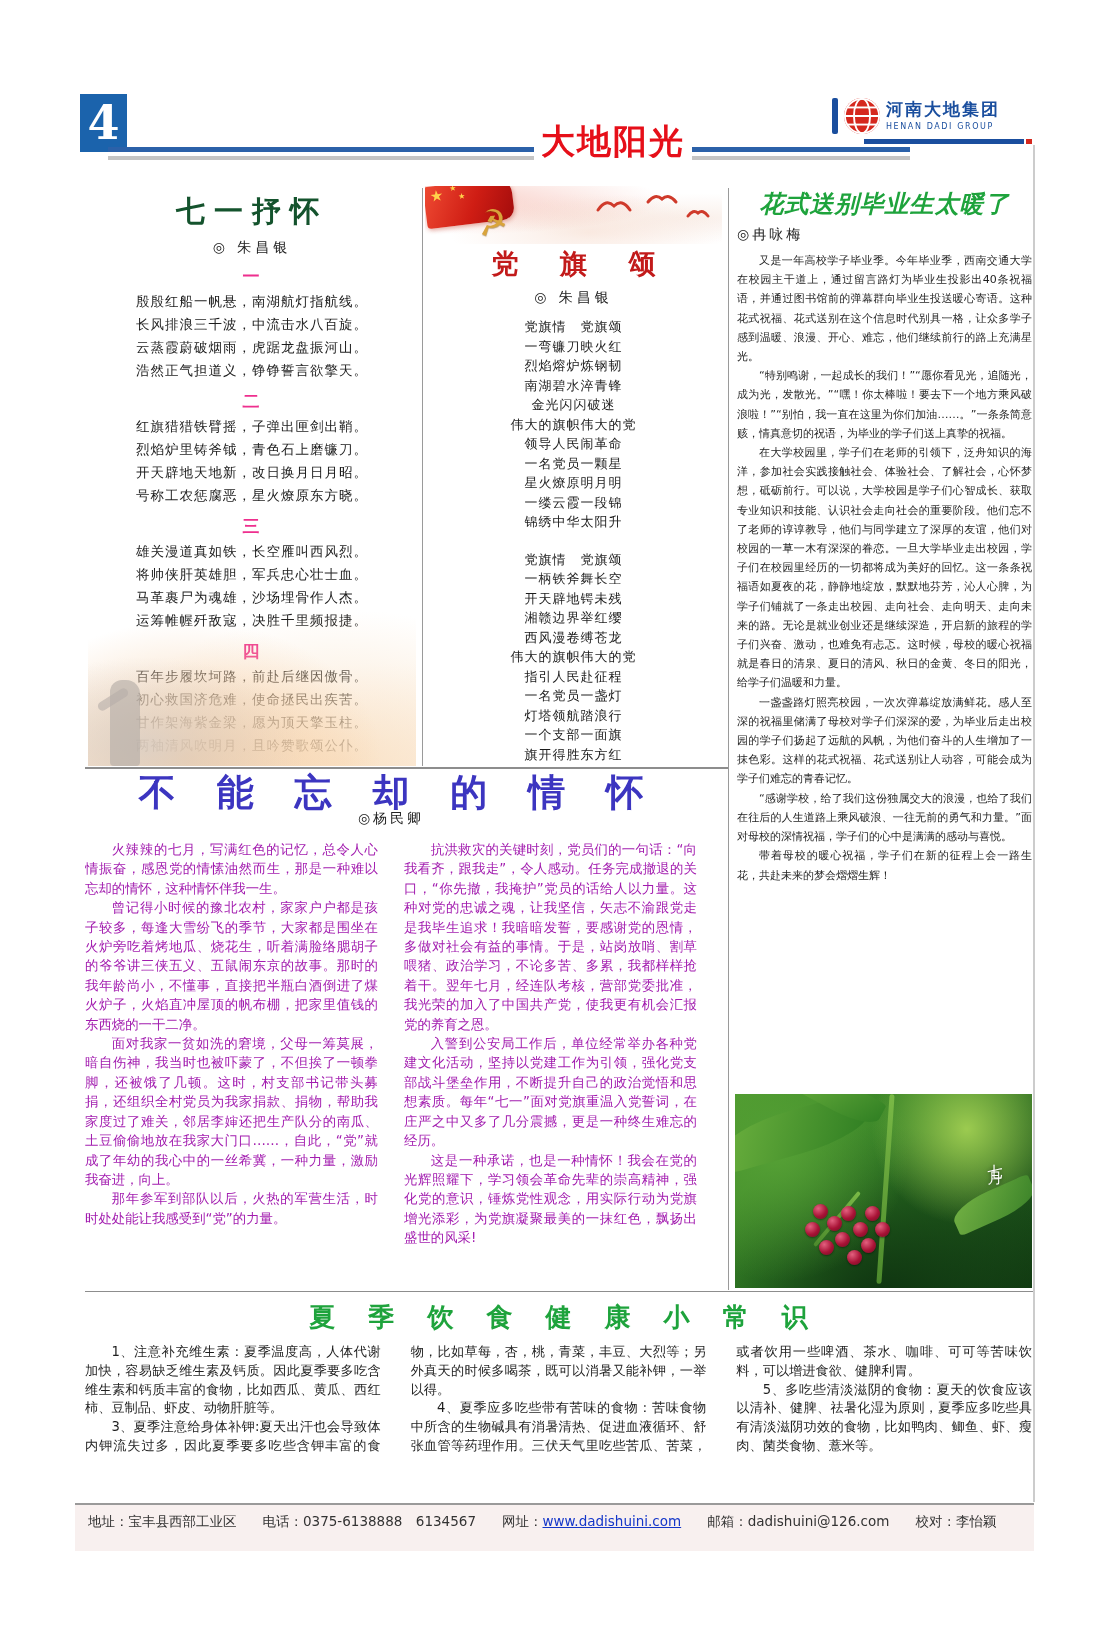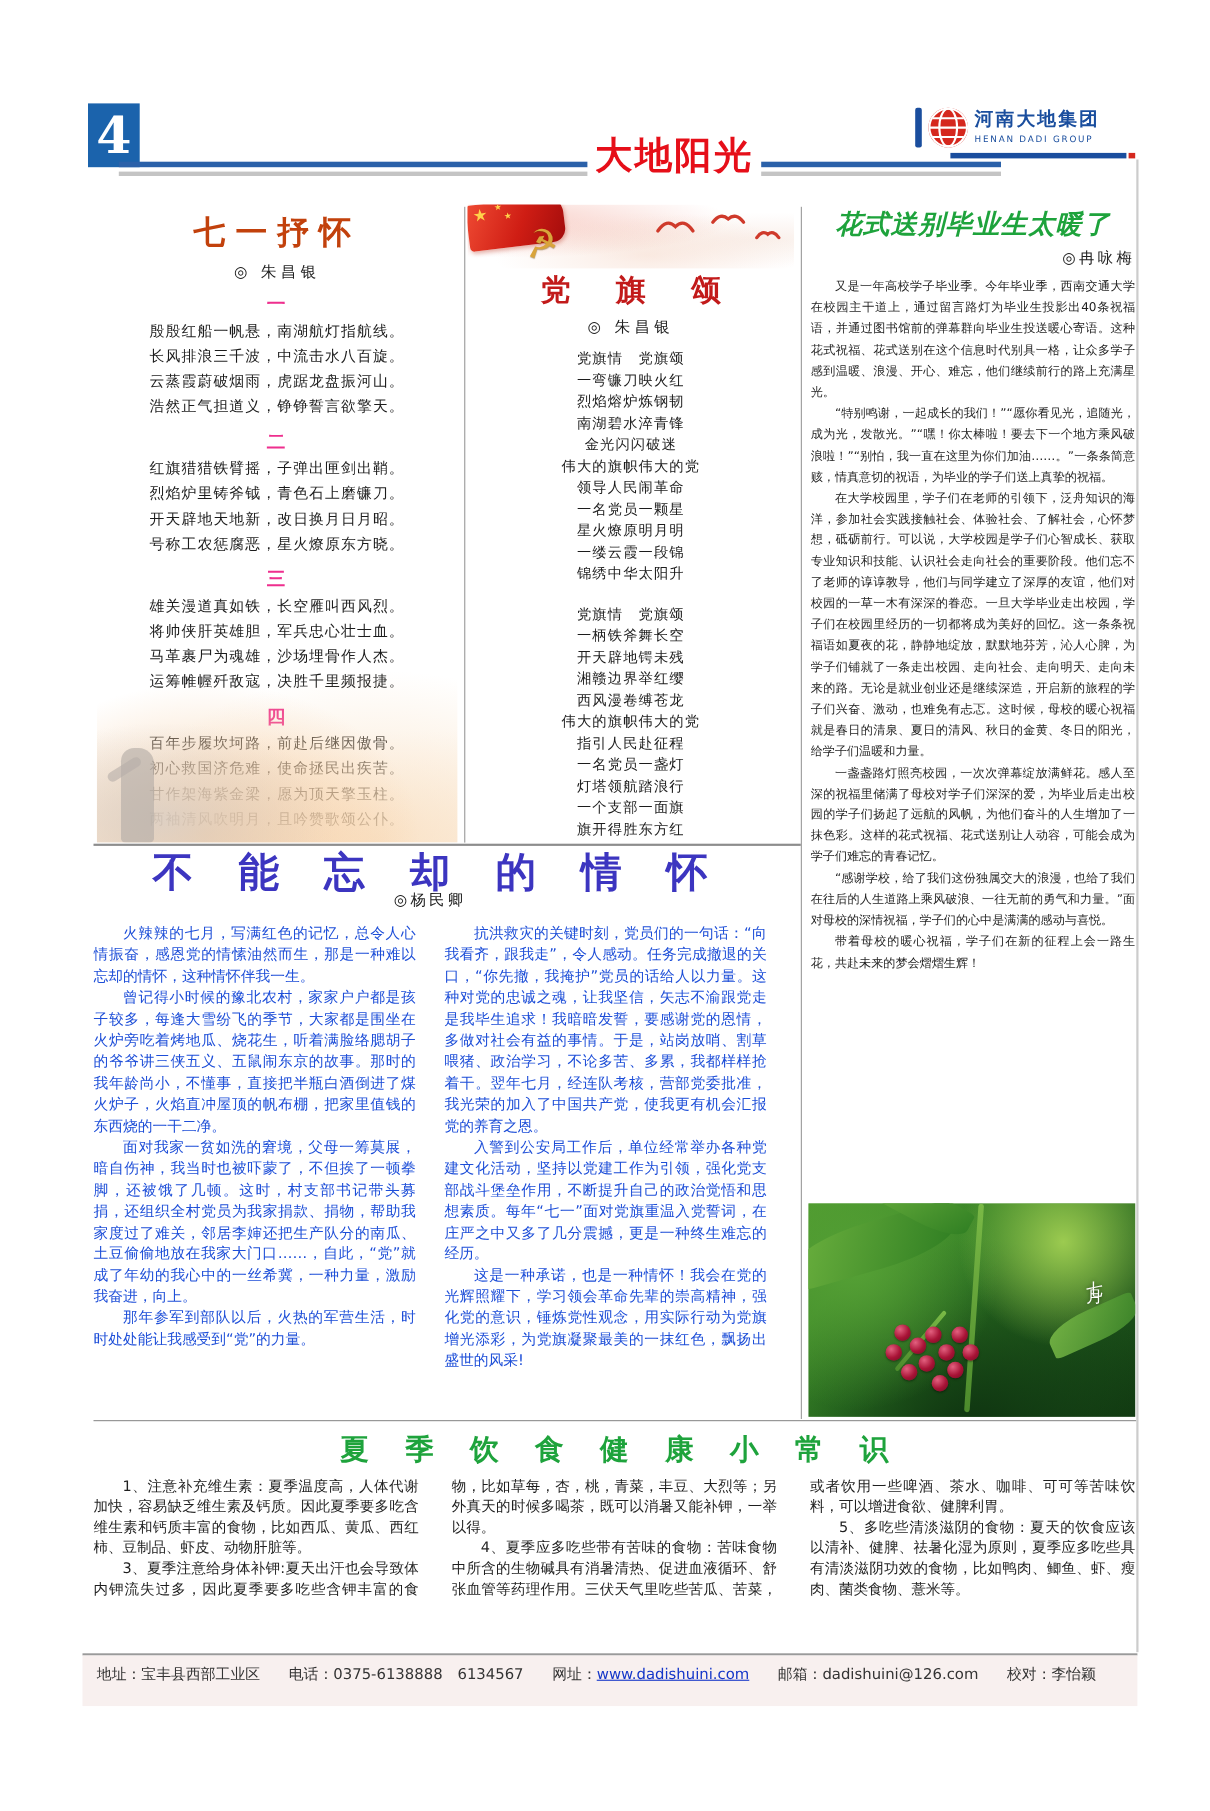--- a/index.html
+++ b/index.html
@@ -23,21 +23,21 @@
   .logo-underbar{left:864px;top:139px;width:160px;height:5px;background:#1a4e9e;}
   .logo-tick{left:1026px;top:139px;width:6px;height:5px;background:#d5281e;}
 
   
   .vline{width:1px;background:#9a9a9a;}
   .hline{height:2px;background:#8d8d8d;}
   .edge{left:1033px;top:145px;width:2px;height:1357px;background:#cccccc;}
 
   
   .poem1{left:88px;top:192px;width:328px;height:574px;text-align:center;overflow:hidden;}
-  .poem1-title{font-size:29px;font-weight:bold;color:#c2410c;letter-spacing:9px;}
+  .poem1-title{font-size:29px;font-weight:bold;color:#14532d;letter-spacing:9px;}
   .poem-author{font-size:14px;color:#222;letter-spacing:4px;margin-top:7px;}
   .p1num{color:#ee2f8e;font-weight:bold;font-size:17px;margin:8px 0 2px 0;letter-spacing:2px;}
   .p1line{font-family:"DejaVu Serif","Liberation Serif",serif;font-size:13.5px;line-height:23px;
           letter-spacing:1px;color:#1c1c1c;white-space:nowrap;}
   .statuebg{left:0;bottom:0;width:100%;height:170px;
      background:
        radial-gradient(ellipse at 18% 88%, rgba(214,206,200,.75), rgba(255,255,255,0) 42%),
        radial-gradient(ellipse at 30% 95%, rgba(244,196,146,.75), rgba(255,255,255,0) 60%),
        radial-gradient(ellipse at 78% 98%, rgba(248,219,184,.7), rgba(255,255,255,0) 65%),
        linear-gradient(rgba(255,255,255,0) 40%, rgba(250,228,205,.45));
@@ -66,21 +66,21 @@
   .poem2-title{font-family:"DejaVu Serif","Liberation Serif",serif;font-size:27px;font-weight:bold;
                color:#c21a1a;letter-spacing:16px;margin-top:2px;text-indent:16px;}
   .p2line{font-family:"DejaVu Serif","Liberation Serif",serif;font-size:13px;line-height:19.5px;
           color:#1c1c1c;letter-spacing:1px;white-space:nowrap;}
   .stanza-gap{height:18px;}
 
   
   .art1{left:737px;top:188px;width:295px;}
   .art1-title{font-size:24px;font-weight:bold;font-style:italic;color:#1ea33c;
               text-align:center;letter-spacing:1px;}
-  .art1-author{font-size:14px;text-align:right;letter-spacing:3px;margin-top:6px;color:#222;}
+  .art1-author{font-size:14px;text-align:left;letter-spacing:3px;margin-top:6px;color:#222;}
   .art1-body{margin-top:7px;height:842px;overflow:hidden;font-size:11px;line-height:19.2px;
              text-align:justify;color:#1f1f1f;}
   .art1-body p, .art2-body p, .tips-body p{margin:0;text-indent:2em;}
 
   
   .photo{left:735px;top:1094px;width:297px;height:194px;overflow:hidden;
      background:
        radial-gradient(circle at 78% 18%, #9ccb50 0%, rgba(140,198,63,0) 34%),
        radial-gradient(circle at 15% 30%, #55a035 0%, rgba(85,160,53,0) 45%),
        radial-gradient(circle at 50% 110%, #0e3310 0%, rgba(14,51,16,0) 70%),
@@ -94,21 +94,21 @@
   .photo-caption{position:absolute;right:28px;top:58px;writing-mode:vertical-rl;color:#fff;
                  font-size:15px;letter-spacing:8px;text-shadow:0 0 4px rgba(0,0,0,.55);}
 
   
   .art2-title{left:85px;top:768px;width:612px;text-align:center;font-size:37px;font-weight:bold;
               color:#3c35c0;letter-spacing:14px;text-indent:14px;}
   .art2-author{left:85px;top:810px;width:612px;text-align:center;font-size:14px;
                letter-spacing:3px;color:#222;}
   .art2-body{left:85px;top:840px;width:612px;height:450px;overflow:hidden;
              column-count:2;column-gap:26px;font-size:13.4px;line-height:19.4px;
-             text-align:justify;color:#1d4ed8;}
+             text-align:justify;color:#a21caf;}
 
   
   .tips-title{left:85px;top:1300px;width:947px;text-align:center;font-size:26px;font-weight:bold;
               color:#1ea33c;letter-spacing:12px;text-indent:12px;}
   .tips-body{left:85px;top:1343px;width:947px;height:158px;overflow:hidden;
              column-count:3;column-gap:30px;font-size:13.2px;line-height:18.8px;
              text-align:justify;color:#1f1f1f;}
 
   
   .footer-rule{left:75px;top:1503px;width:959px;height:2px;background:#9a9a9a;}

